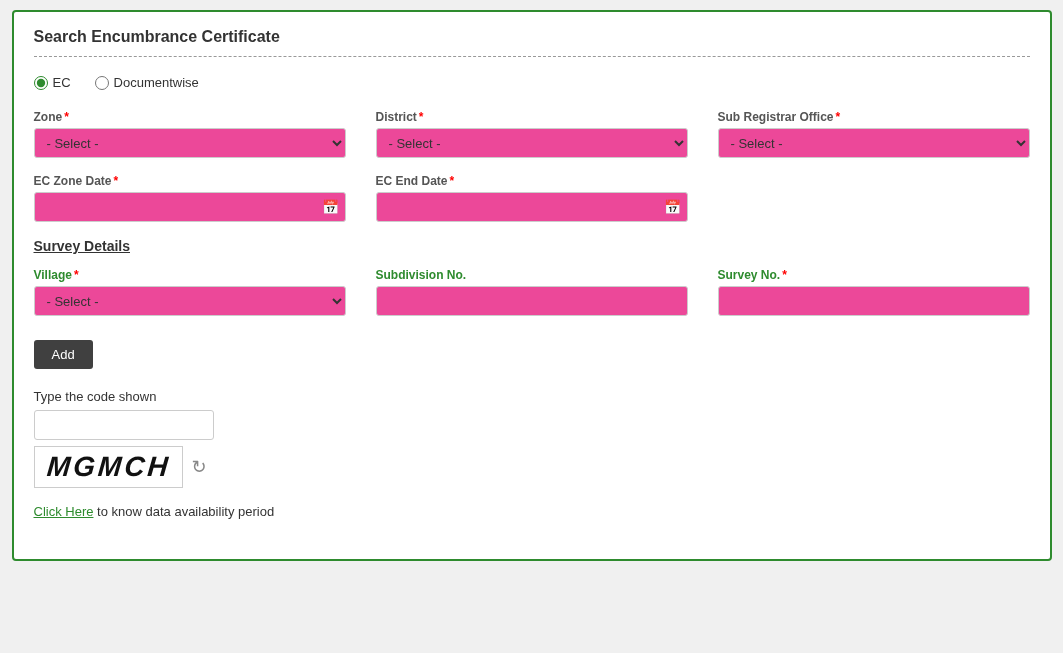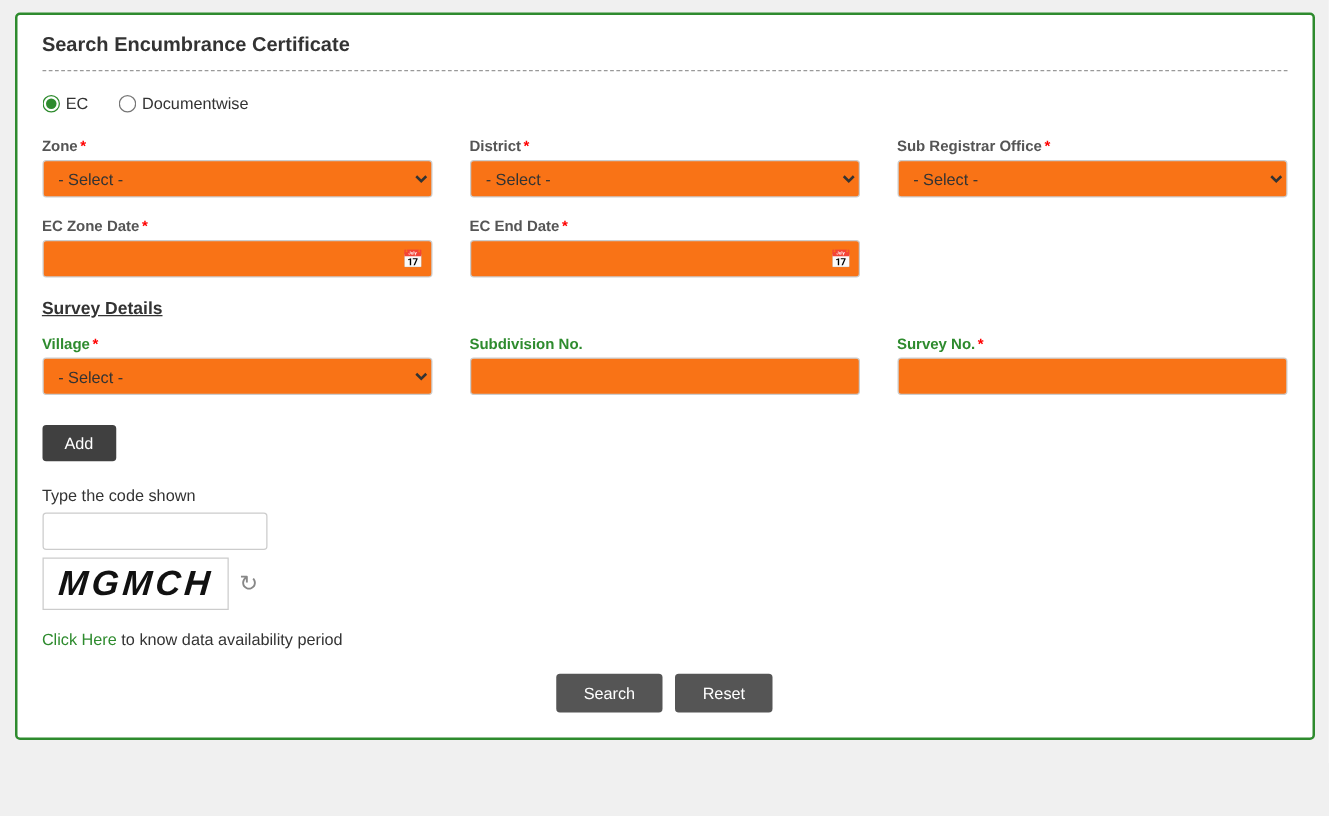--- a/index.html
+++ b/index.html
@@ -69,21 +69,21 @@
     .required-star {
       color: red;
       margin-left: 2px;
     }
     .form-control {
       border: 1px solid #ccc;
       border-radius: 3px;
       padding: 5px 8px;
       font-size: 13px;
       height: 30px;
-      background: #f97316;
+      background: #ec4899;
       color: #333;
       width: 100%;
     }
     select.form-control {
       appearance: auto;
       cursor: pointer;
     }
     .date-wrapper {
       position: relative;
       display: flex;
@@ -166,20 +166,21 @@
       color: #888;
       cursor: pointer;
     }
     .click-here-row {
       margin-bottom: 20px;
       font-size: 13px;
       color: #333;
     }
     .click-here-link {
       color: #2e8b2e;
+      text-decoration: underline;
       cursor: pointer;
       font-size: 13px;
     }
     .action-buttons {
       display: flex;
       gap: 10px;
       justify-content: center;
     }
     .btn-search {
       background: #555;
@@ -312,17 +313,13 @@
       <span class="refresh-icon">↻</span>
     </div>
   </div>
 
   
   <div class="click-here-row">
     <a class="click-here-link">Click Here</a><span> to know data availability period</span>
   </div>
 
   
-  <div class="action-buttons">
-    <button class="btn-search">Search</button>
-    <button class="btn-reset">Reset</button>
-  </div>
 </div>
 
 </body></html>

